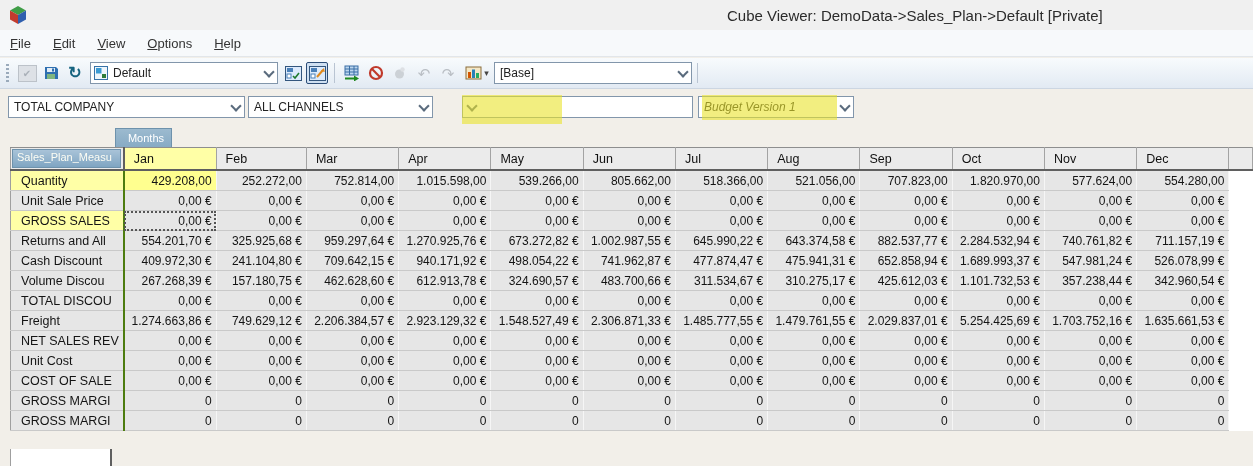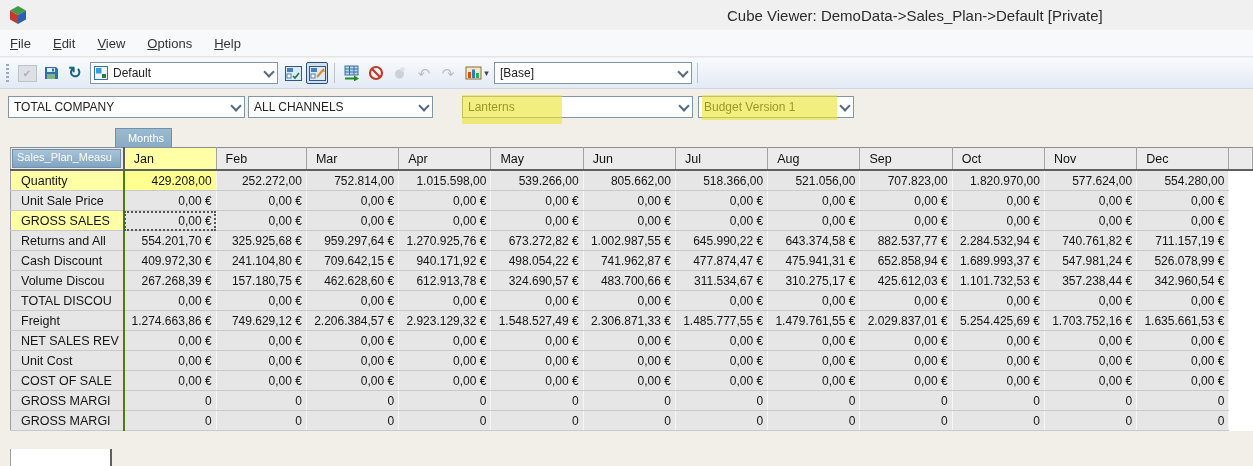--- a/index.html
+++ b/index.html
@@ -223,26 +223,25 @@
       <span class="chev"></span>
     </span>
 </div>
 <div class="combo dim-combo" style="left:248px;width:185px;">
   <span class="ctxt">ALL CHANNELS</span>
   <span class="chevbox">
       <span class="chev"></span>
     </span>
 </div>
 <div class="combo dim-combo" style="left:462px;width:231px;">
-  <span class="ctxt">Lanterns</span>
   <span class="chevbox">
       <span class="chev"></span>
     </span>
 </div>
-<div class="combo dim-combo" style="left:698px;width:156px;">
+<div class="combo dim-combo" style="left:698px;width:156px;font-style:italic;">
   <span class="ctxt">Budget Version 1</span>
   <span class="chevbox">
       <span class="chev"></span>
     </span>
 </div>
 
 <div class="hl-overlay" style="left:462px;top:95px;width:100px;height:29px;"></div>
 <div class="hl-overlay" style="left:702px;top:95px;width:135px;height:25px;"></div>
 
 <div class="months-tab">Months</div>

